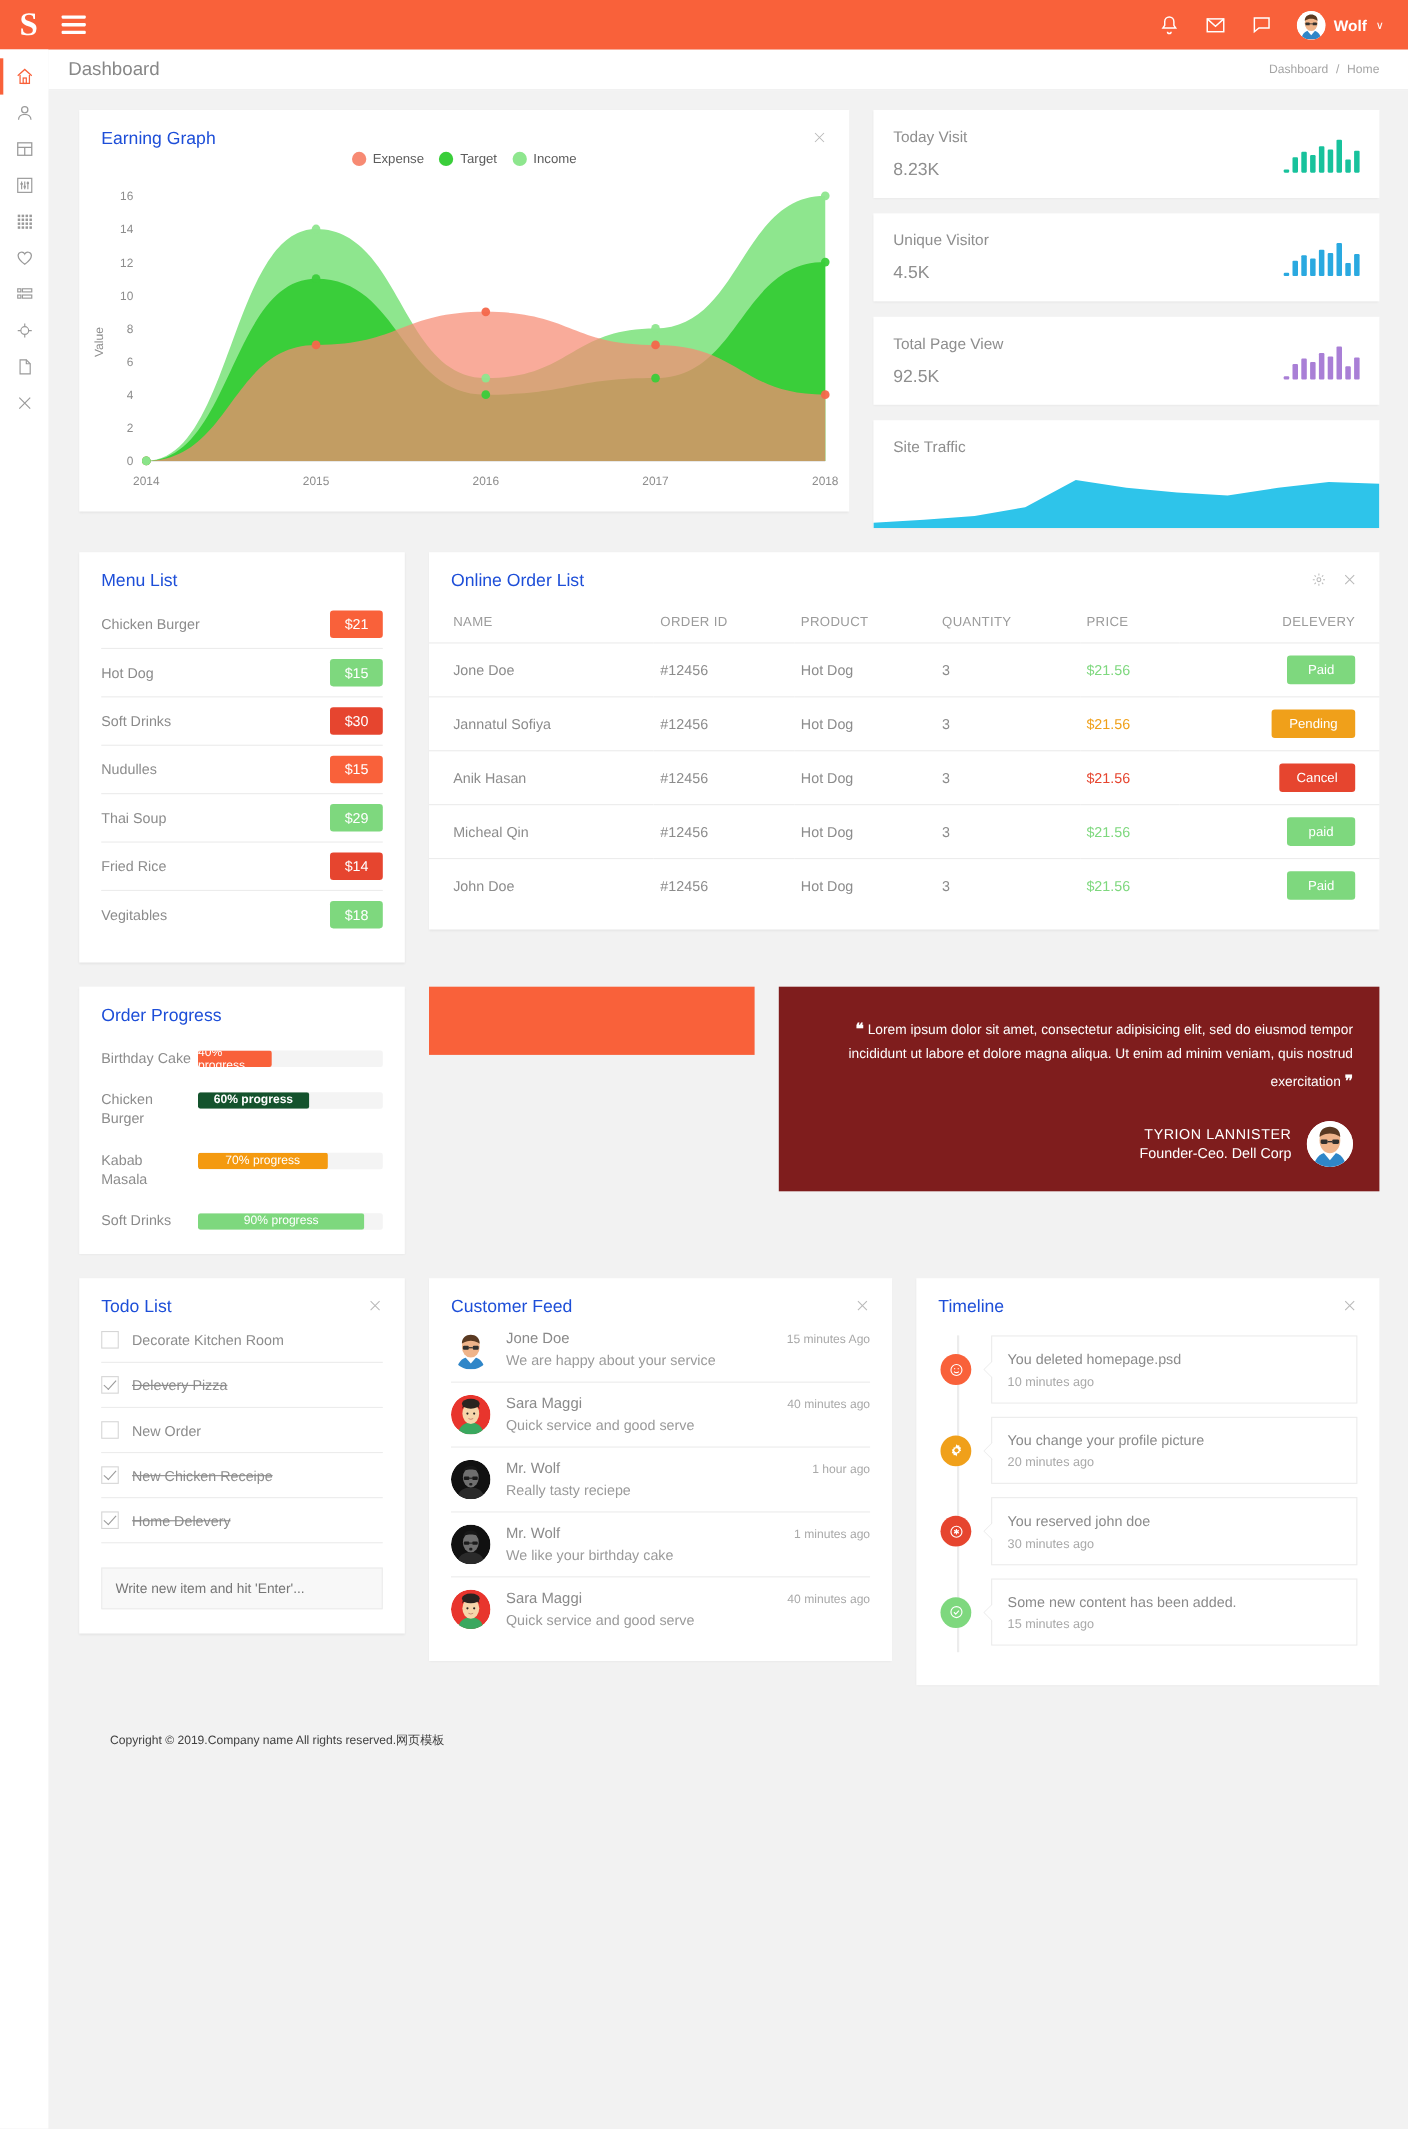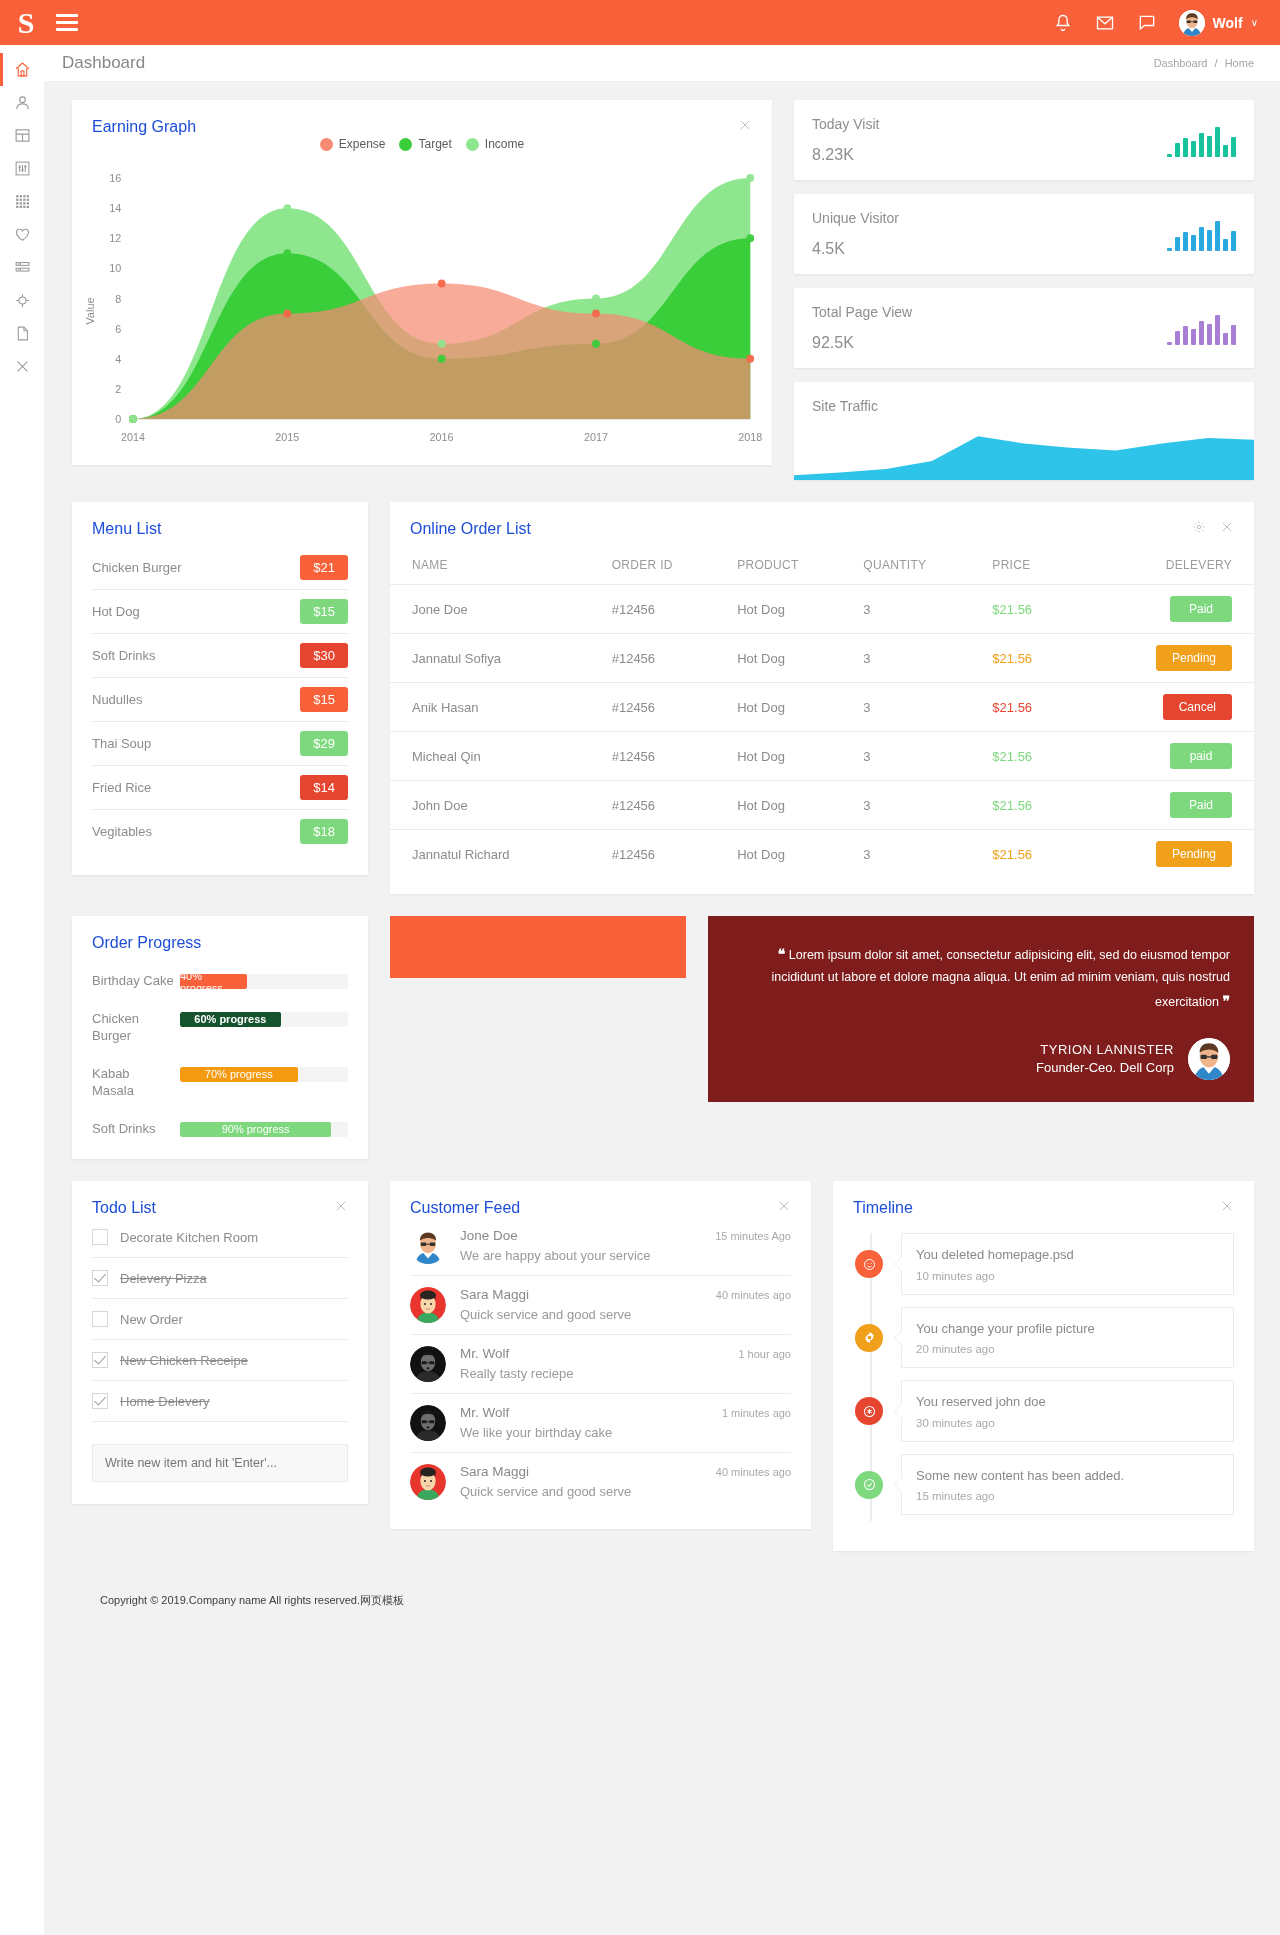--- a/index.html
+++ b/index.html
@@ -622,28 +622,20 @@
                 <td><span class="pill" style="background: rgb(126, 216, 126);">paid</span></td>
               </tr>
               <tr>
                 <td>John Doe</td>
                 <td>#12456</td>
                 <td>Hot Dog</td>
                 <td>3</td>
                 <td style="color: rgb(126, 216, 126);">$21.56</td>
                 <td><span class="pill" style="background: rgb(126, 216, 126);">Paid</span></td>
               </tr>
-              <tr>
-                <td>Jannatul Richard</td>
-                <td>#12456</td>
-                <td>Hot Dog</td>
-                <td>3</td>
-                <td style="color: rgb(240, 160, 26);">$21.56</td>
-                <td><span class="pill" style="background: rgb(240, 160, 26);">Pending</span></td>
-              </tr>
             </tbody>
         </table>
       </div>
     </div>
 
     <div class="row">
 
       <div class="card progress-card">
         <div class="card-head">
           <div class="card-title">Order Progress</div>

